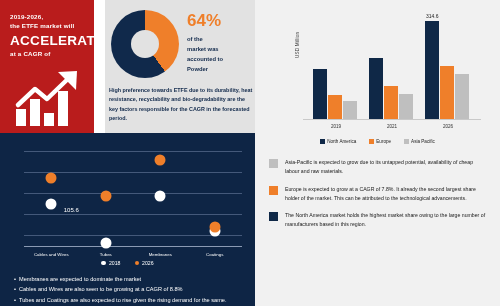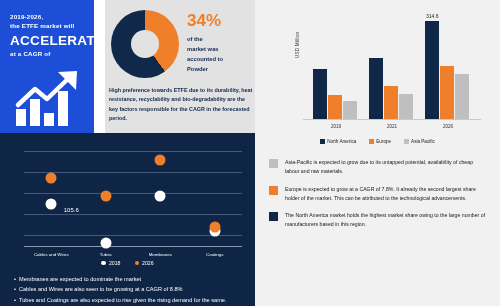--- a/index.html
+++ b/index.html
@@ -7,21 +7,21 @@
     width: 500px; height: 306px;
     font-family: "Liberation Sans", sans-serif;
     background: #ffffff;
     overflow: hidden;
   }
   #root { position: relative; width: 500px; height: 306px; background: #ffffff; }
 
   
   .panel-accelerate {
     position: absolute; left: 0; top: 0; width: 94px; height: 133px;
-    background: #1d4ed8; color: #ffffff; padding: 12px 16px 0 10px;
+    background: #b91c1c; color: #ffffff; padding: 12px 16px 0 10px;
   }
   .acc-l1 { font-size: 6.2px; font-weight: bold; letter-spacing: .2px; line-height: 1.5; }
   .acc-l2 { font-size: 6.2px; font-weight: bold; letter-spacing: .2px; line-height: 1.5; margin-bottom: 2px;}
   .acc-big { font-size: 13.5px; font-weight: bold; letter-spacing: .3px; line-height: 1.15; }
   .acc-l3 { font-size: 6.2px; font-weight: bold; letter-spacing: .2px; margin-top: 2px; }
   .acc-cagr { font-size: 12px; font-weight: bold; margin-top: 1px; }
   .growth-icon { position: absolute; right: 8px; bottom: 6px; width: 72px; height: 58px; }
 
   
   .panel-donut {
@@ -140,21 +140,21 @@
       <path d="M4 36 L21 20 L33 30 L58 6" stroke="#ffffff" stroke-width="4.5" fill="none" stroke-linecap="round" stroke-linejoin="round"></path>
       <path d="M44 3 L63 2 L62 21 Z" fill="#ffffff"></path>
     </svg>
   </div>
 
   <div class="panel-donut">
     <div class="donut-wrap">
       <div class="donut"></div>
     </div>
     <div class="pct-block">
-      <div class="pct-num">34%</div>
+      <div class="pct-num">64%</div>
       <div class="pct-sub">
         <div>of the</div>
         <div>market was</div>
         <div>accounted to</div>
         <div>Powder</div>
       </div>
     </div>
     <div class="donut-para">High preference towards ETFE due to its durability, heat resistance, recyclability and bio-degradability are the key factors responsible for the CAGR in the forecasted period.</div>
   </div>
 

